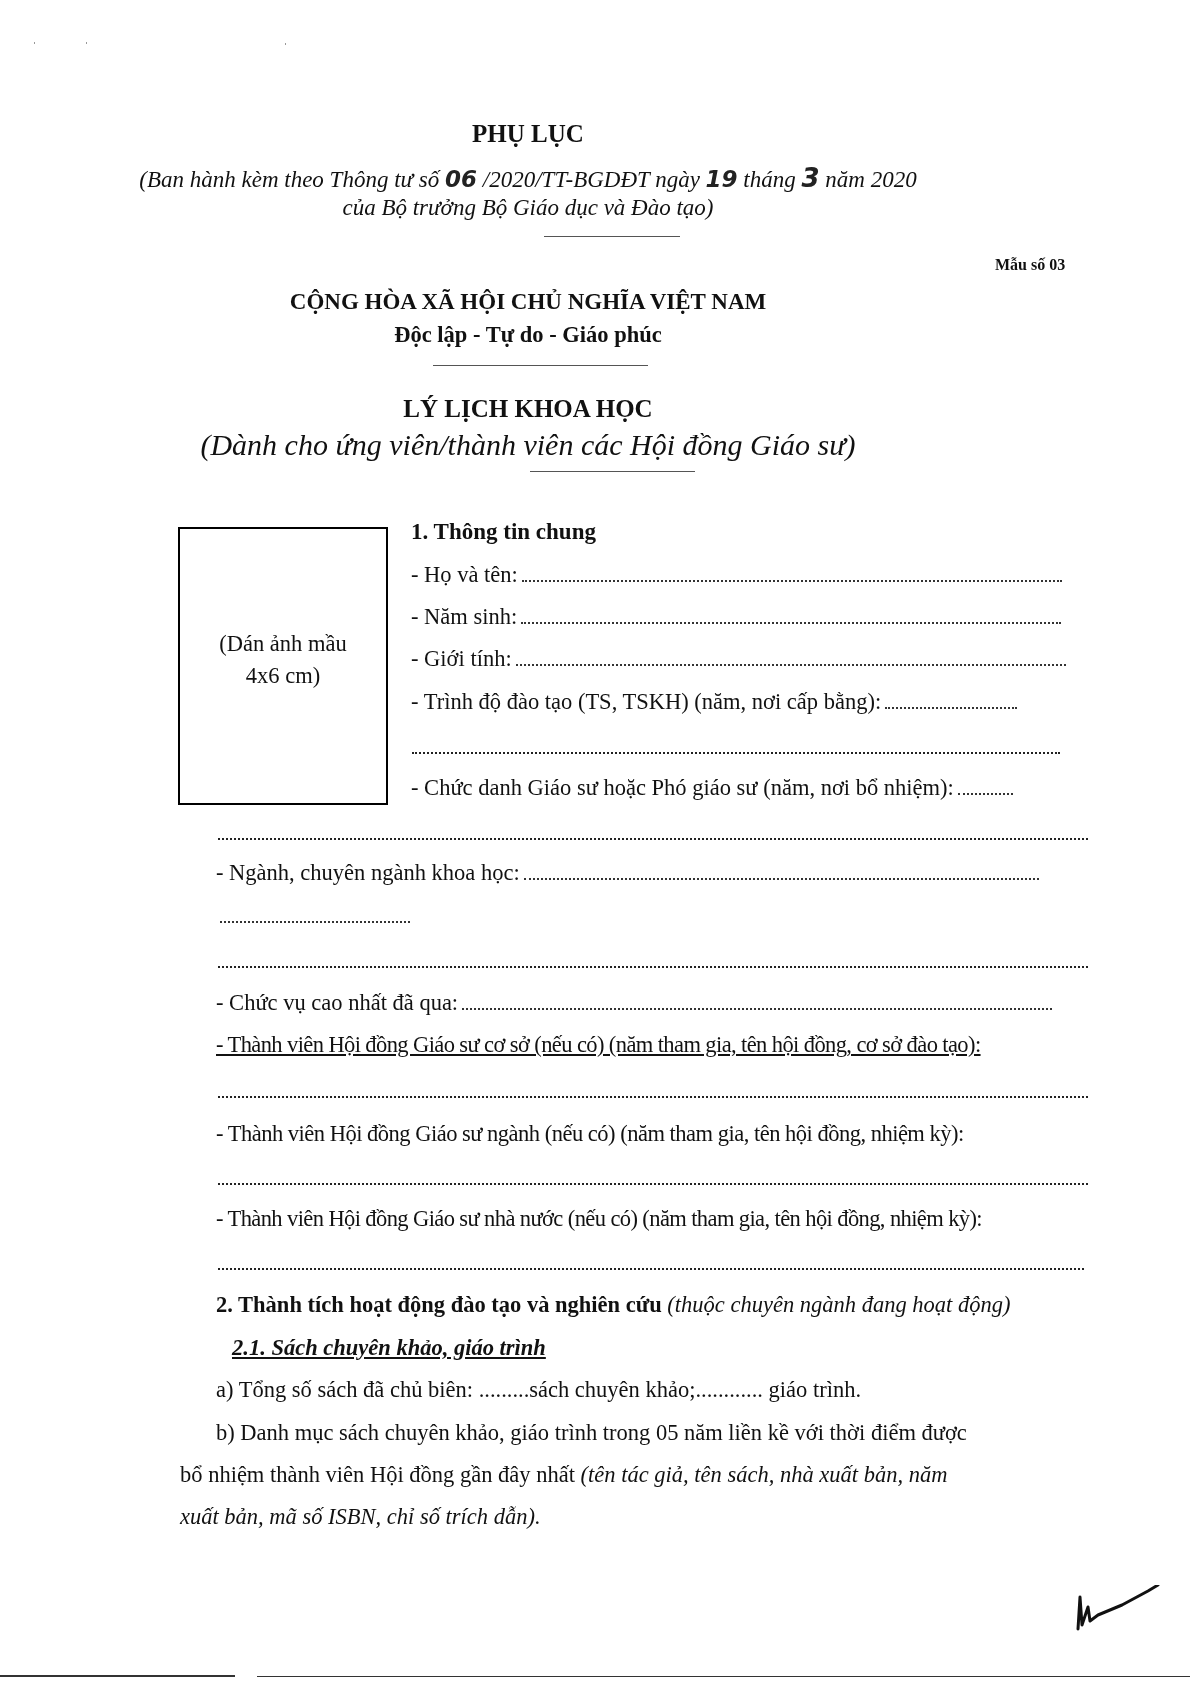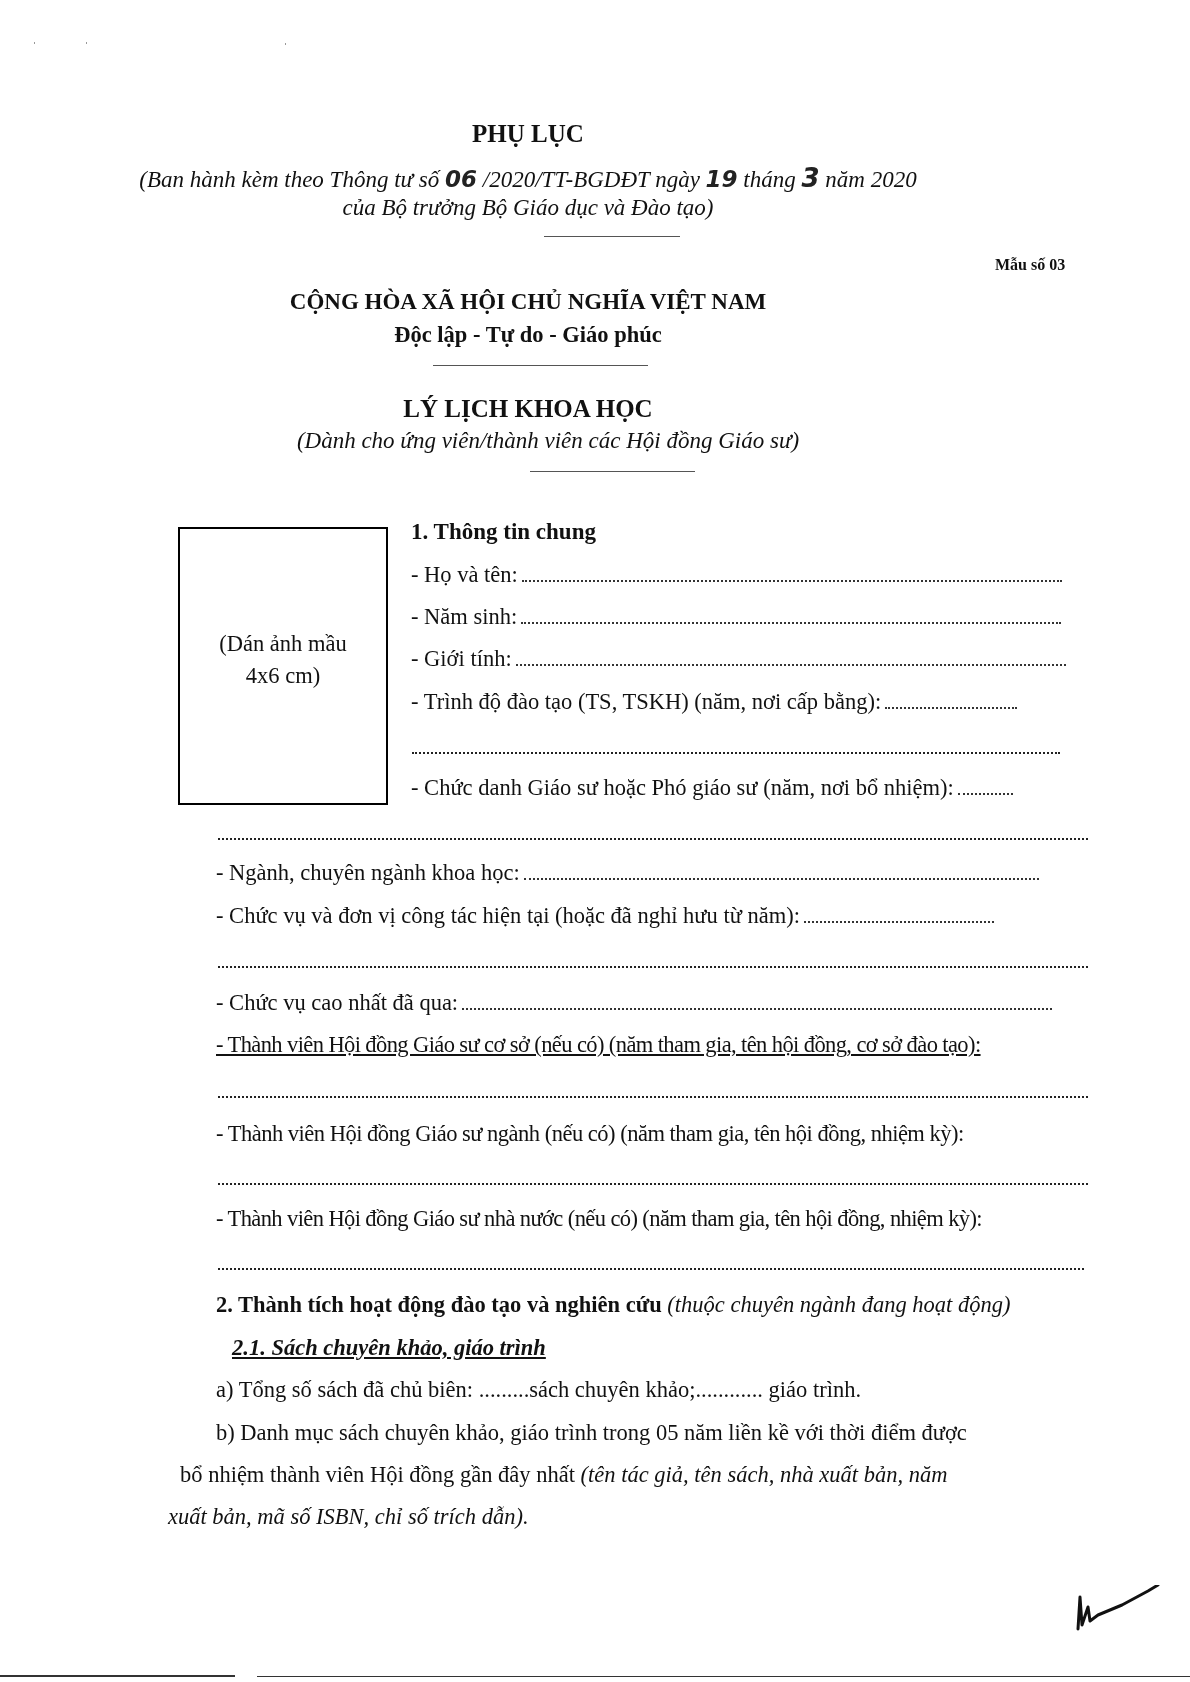--- a/index.html
+++ b/index.html
@@ -43,21 +43,21 @@
 <div class="abs center ital" style="top:195px;font-size:23px;">của Bộ trưởng Bộ Giáo dục và Đào tạo)</div>
 <div class="rule" style="left:544px;top:236px;width:136px;"></div>
 
 <div class="abs bold" style="left:995px;top:256px;font-size:16px;">Mẫu số 03</div>
 
 <div class="abs center bold" style="top:289px;font-size:23px;">CỘNG HÒA XÃ HỘI CHỦ NGHĨA VIỆT NAM</div>
 <div class="abs center bold" style="top:322px;font-size:22.5px;">Độc lập - Tự do - Giáo phúc</div>
 <div class="rule" style="left:433px;top:365px;width:215px;"></div>
 
 <div class="abs center bold" style="top:395px;font-size:25px;">LÝ LỊCH KHOA HỌC</div>
-<div class="abs center ital" style="top:428px;font-size:23px;padding-left:20px;">(Dành cho ứng viên/thành viên các Hội đồng Giáo sư)</div>
+<div class="abs center ital" style="top:428px;font-size:30px;">(Dành cho ứng viên/thành viên các Hội đồng Giáo sư)</div>
 <div class="rule" style="left:530px;top:471px;width:165px;"></div>
 
 <div class="photo-box">
   <div class="photo-text">
     <div>(Dán ảnh mầu</div>
     <div>4x6 cm)</div>
   </div>
 </div>
 
 <div class="abs bold" style="left:411px;top:519px;font-size:23px;">1. Thông tin chung</div>
@@ -77,21 +77,21 @@
 <div class="dots-line" style="left:412px;top:752px;width:648px;"></div>
 <div class="line" style="left:411px;top:775px;">
   <span>- Chức danh Giáo sư hoặc Phó giáo sư (năm, nơi bổ nhiệm):</span><span class="fill" style="width:55px;"></span>
 </div>
 <div class="dots-line" style="left:218px;top:838px;width:870px;"></div>
 
 <div class="line" style="left:216px;top:860px;">
   <span>- Ngành, chuyên ngành khoa học:</span><span class="fill" style="width:515px;"></span>
 </div>
 <div class="line" style="left:216px;top:903px;">
-  <span>- Chức vụ và đơn vị công tác hiện tại (hoặc đã nghỉ hưu từ năm):</span><span class="fill" style="width:190px;"></span>
+  <span class="fill" style="width:190px;"></span>
 </div>
 <div class="dots-line" style="left:218px;top:966px;width:870px;"></div>
 <div class="line" style="left:216px;top:990px;">
   <span>- Chức vụ cao nhất đã qua:</span><span class="fill" style="width:590px;"></span>
 </div>
 <div class="line" style="left:216px;top:1032px;letter-spacing:-0.6px;text-decoration:underline;">
   <span>- Thành viên Hội đồng Giáo sư cơ sở (nếu có) (năm tham gia, tên hội đồng, cơ sở đào tạo):</span>
 </div>
 <div class="dots-line" style="left:218px;top:1096px;width:870px;"></div>
 <div class="line" style="left:216px;top:1121px;letter-spacing:-0.5px;">
@@ -108,20 +108,20 @@
 </div>
 <div class="line bold ital" style="left:232px;top:1335px;text-decoration:underline;">2.1. Sách chuyên khảo, giáo trình</div>
 
 <div class="line" style="left:216px;top:1377px;">
   <span>a) Tổng số sách đã chủ biên: </span><span>.........</span><span>sách chuyên khảo;</span><span>............</span><span> giáo trình.</span>
 </div>
 <div class="line" style="left:216px;top:1420px;">b) Danh mục sách chuyên khảo, giáo trình trong 05 năm liền kề với thời điểm được</div>
 <div class="line" style="left:180px;top:1462px;">
   <span>bổ nhiệm thành viên Hội đồng gần đây nhất </span><span class="ital">(tên tác giả, tên sách, nhà xuất bản, năm</span>
 </div>
-<div class="line ital" style="left:168px;top:1504px;">xuất bản, mã số ISBN, chỉ số trích dẫn).</div>
+<div class="line ital" style="left:180px;top:1504px;">xuất bản, mã số ISBN, chỉ số trích dẫn).</div>
 
 <svg class="sig" width="90" height="50" viewBox="0 0 90 50">
   <path d="M8 44 L10 12 M10 12 L12 40 L18 22 L20 36 L28 30 L52 20 L78 6 L88 0" fill="none" stroke="#111" stroke-width="3" stroke-linecap="round" stroke-linejoin="round"></path>
 </svg>
 
 <div class="bottom-rule" style="left:0;top:1675px;width:235px;"></div>
 <div class="bottom-rule" style="left:257px;top:1676px;width:1140px;border-top-width:1px;"></div>
 
 </body></html>

